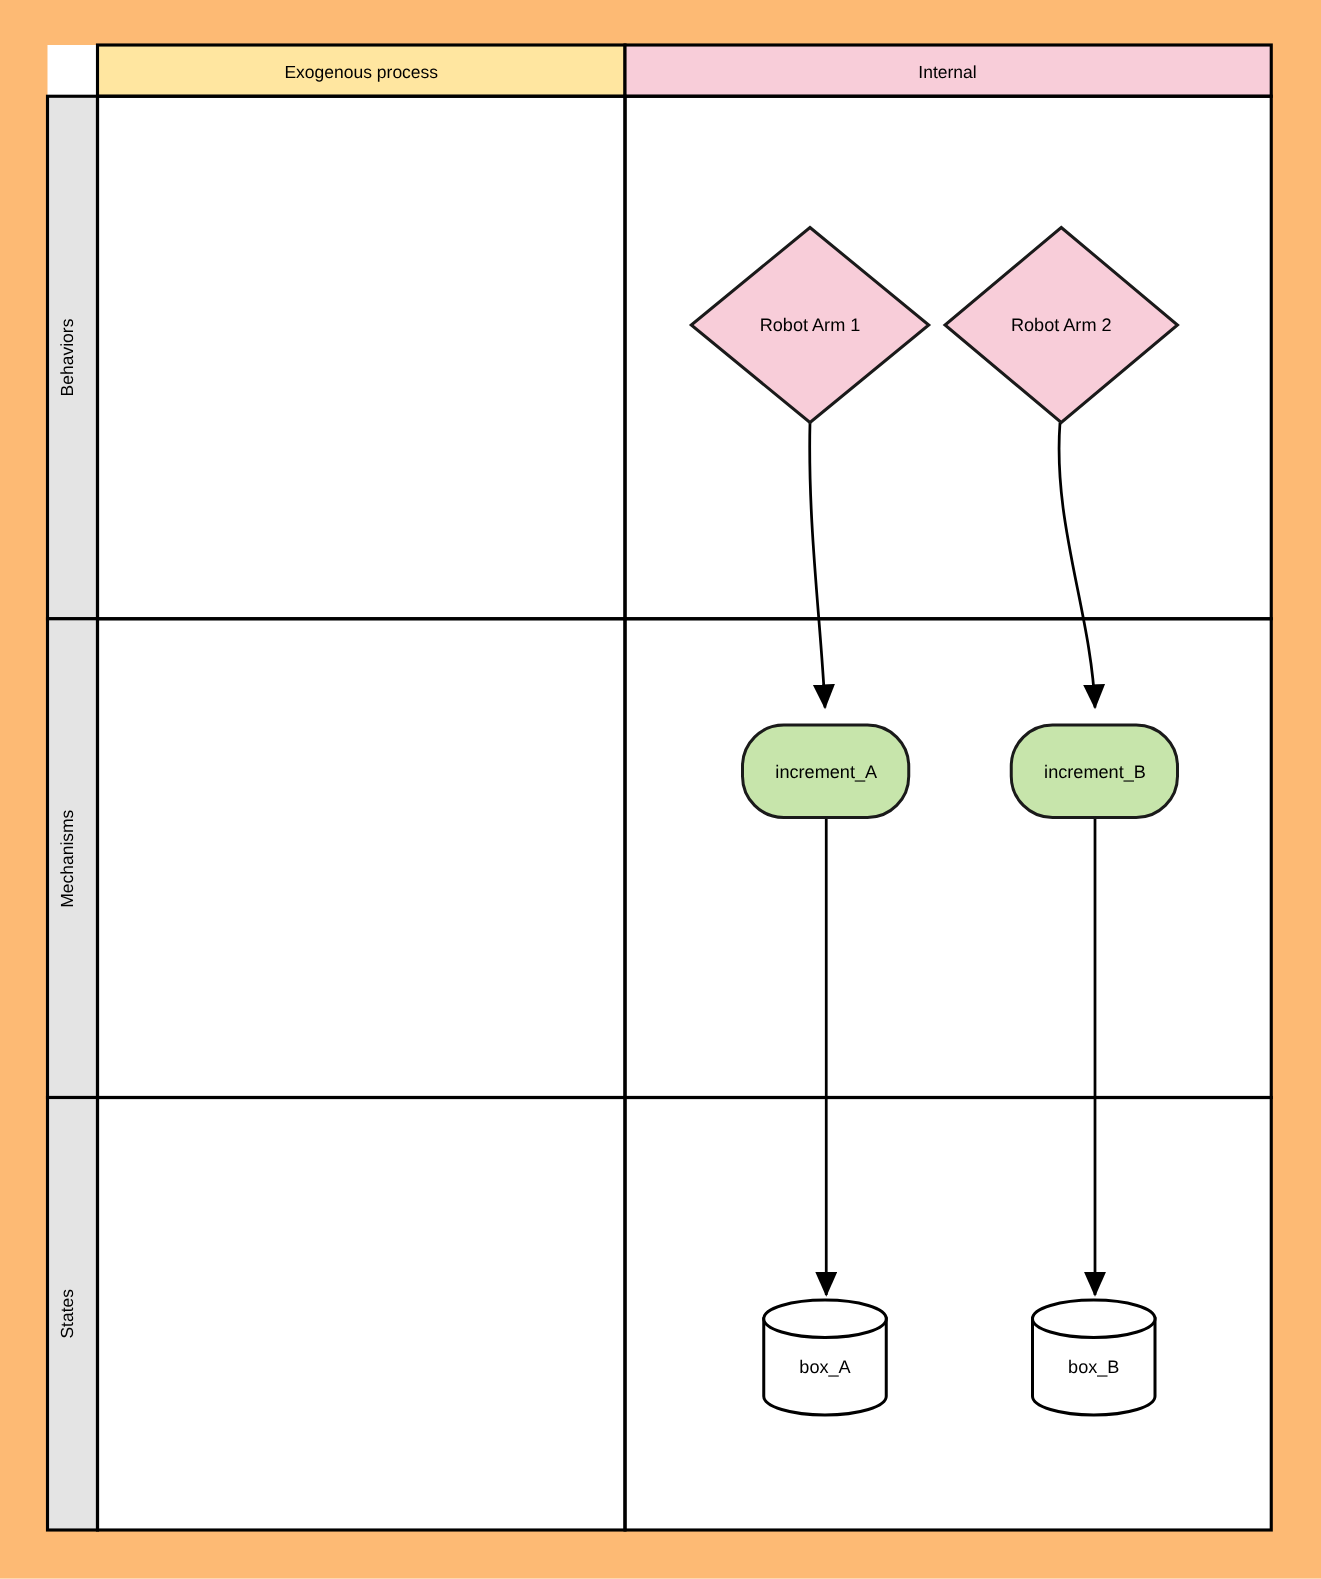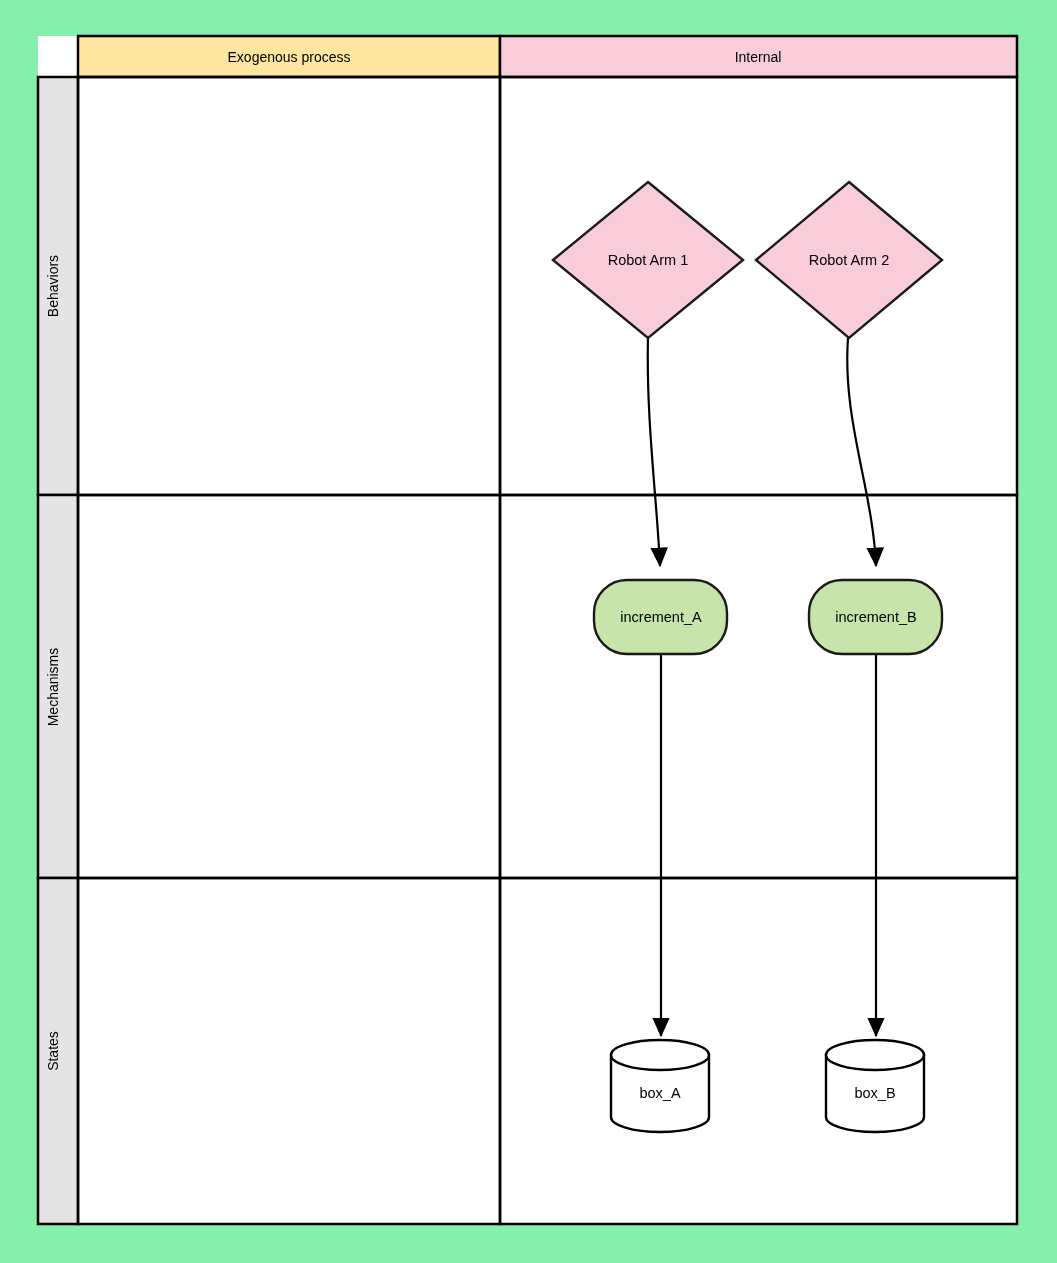--- a/index.html
+++ b/index.html
@@ -8,21 +8,21 @@
     padding: 0;
     background: #ffffff;
   }
   body {
     font-family: "Liberation Sans", sans-serif;
   }
   #canvas {
     position: relative;
     width: 1057px;
     height: 1263px;
-    background: #86efac;
+    background: #fdba74;
     overflow: hidden;
   }
   #diagram-svg {
     position: absolute;
     left: 0;
     top: 0;
     width: 1057px;
     height: 1263px;
   }
   .cell-label {

